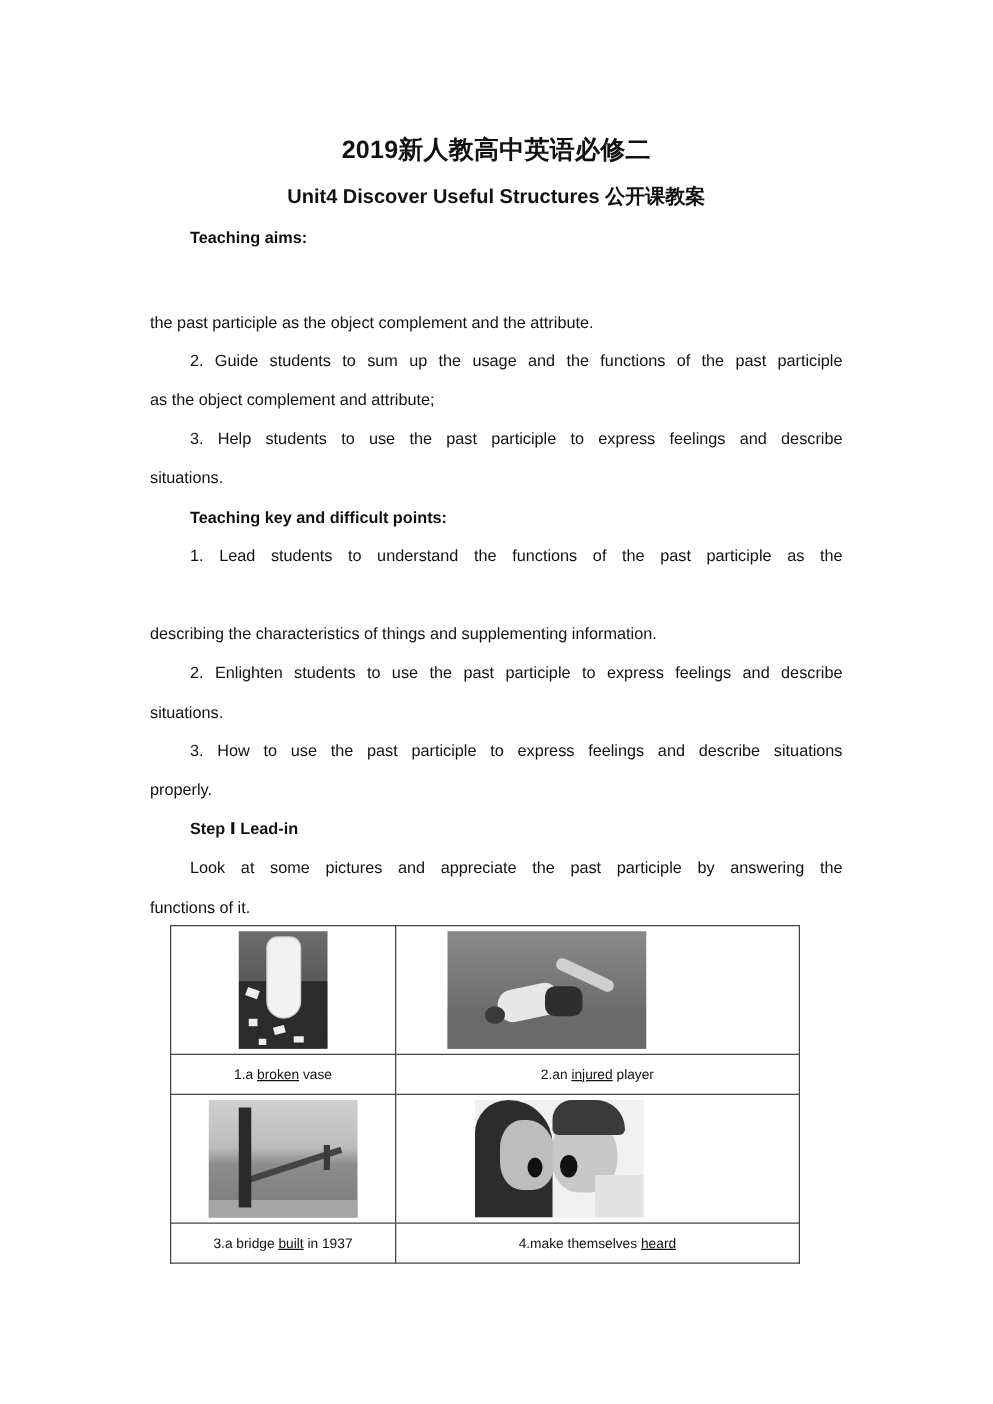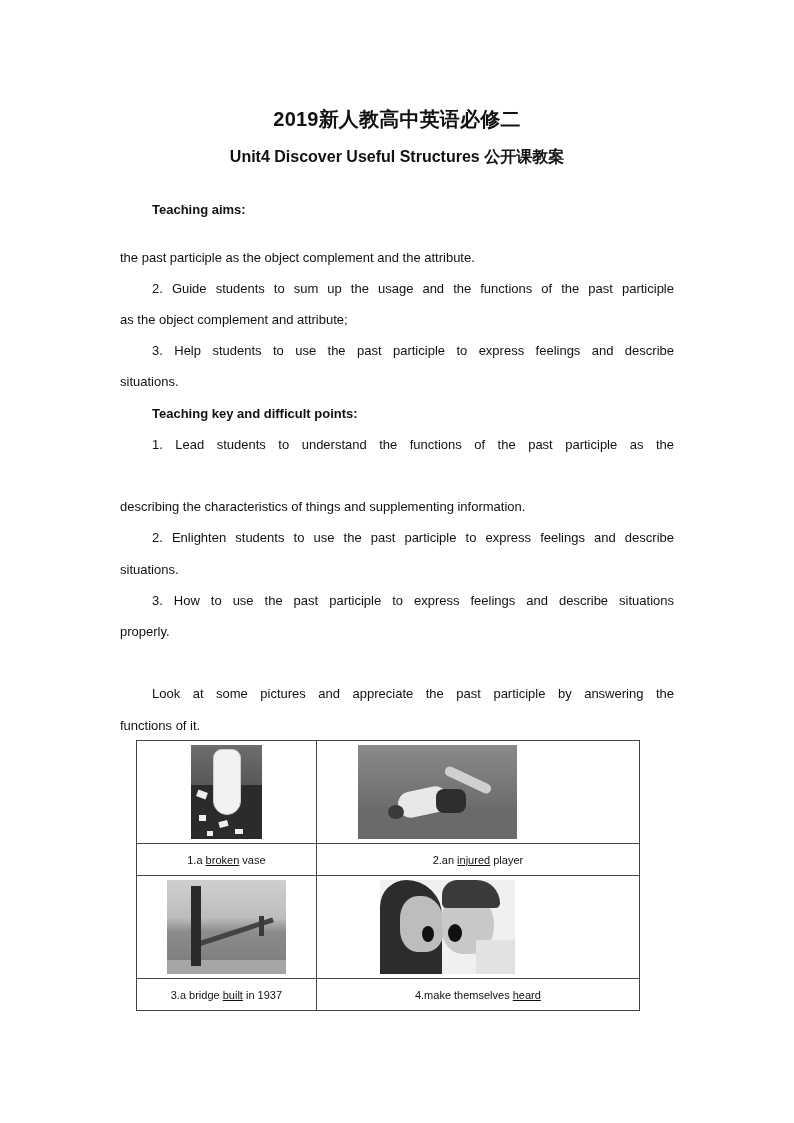--- a/index.html
+++ b/index.html
@@ -55,41 +55,42 @@
     .faces .collar { position: absolute; left: 96px; top: 60px; width: 39px; height: 34px; background: #e2e2e2; }
   </style>
 </head>
 <body>
 
 <div class="page">
 
   <div class="title1">2019新人教高中英语必修二</div>
   <div class="title2">Unit4 Discover Useful Structures 公开课教案</div>
 
-  <div class="line ind bold" style="top:202px">Teaching aims:</div>
+  <div class="line ind bold" style="top:182px">Teaching aims:</div>
 
   <div class="line" style="top:250px">the past participle as the object complement and the attribute.</div>
 
   <div class="line ind just" style="top:281px">2.   Guide students to sum up the usage and the functions of the past participle</div>
   <div class="line" style="top:312px">as the object complement and attribute;</div>
 
   <div class="line ind just" style="top:343px">3.   Help students to use the past participle to express feelings and describe</div>
   <div class="line" style="top:374px">situations.</div>
 
   <div class="line ind bold" style="top:406px">Teaching key and difficult points:</div>
 
   <div class="line ind just" style="top:437px">1.   Lead students to understand the functions of the past participle as the</div>
   <div class="line" style="top:499px">describing the characteristics of things and supplementing information.</div>
 
   <div class="line ind just" style="top:530px">2.   Enlighten students to use the past participle to express feelings and describe</div>
   <div class="line" style="top:562px">situations.</div>
 
   <div class="line ind just" style="top:593px">3.   How to use the past participle to express feelings and describe situations</div>
   <div class="line" style="top:624px">properly.</div>
 
+  <div class="line ind bold" style="top:655px">Step Ⅰ Lead-in</div>
   <div class="line ind just" style="top:686px">Look at some pictures and appreciate the past participle by answering the</div>
   <div class="line" style="top:718px">functions of it.</div>
 
   <table class="pics">
     <colgroup>
         <col style="width:202px">
         <col style="width:354px">
       </colgroup>
     <tbody>
         <tr>

